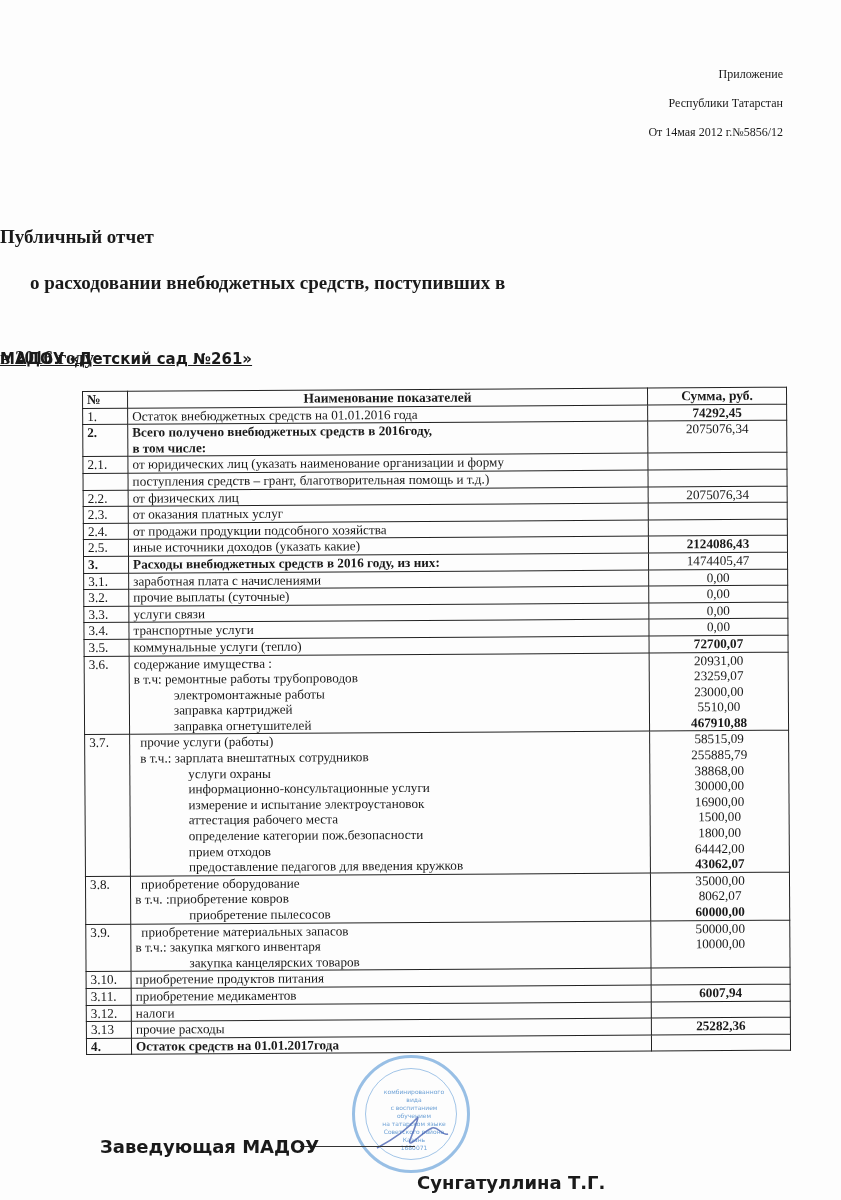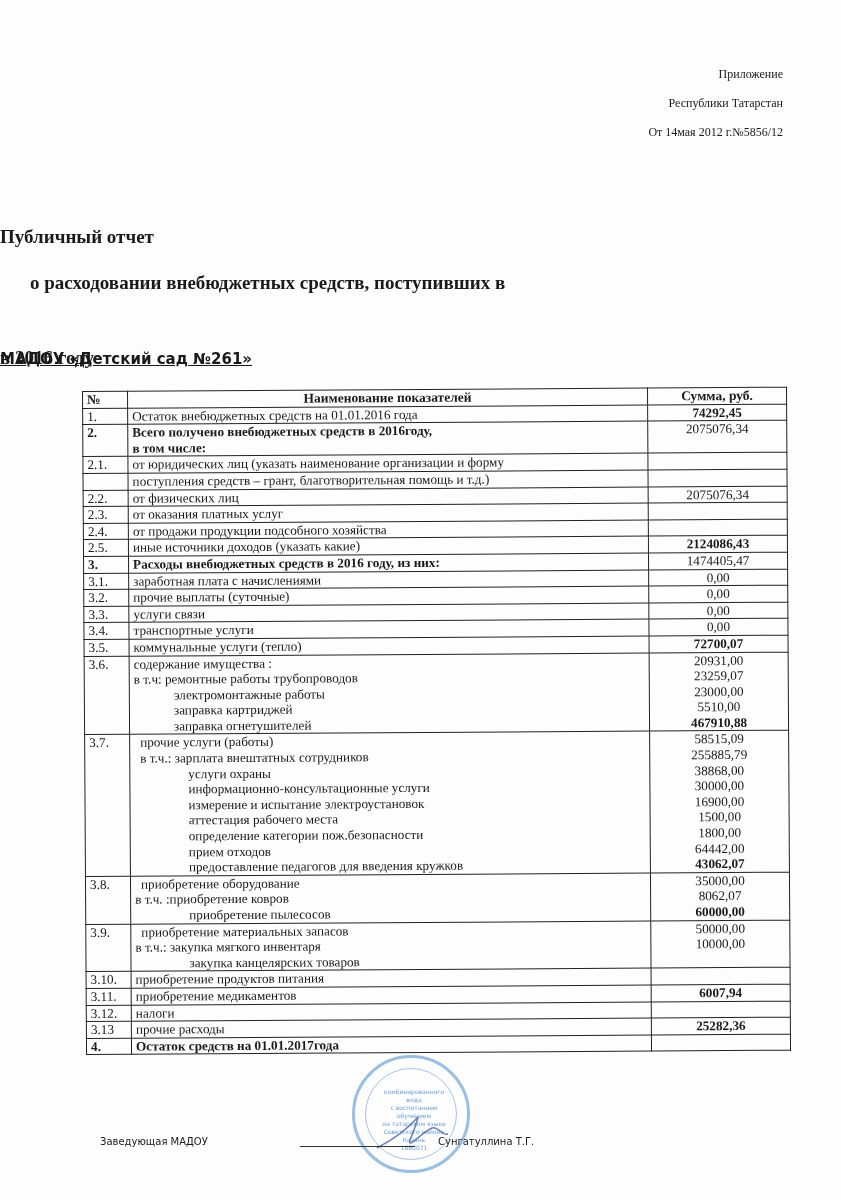--- a/index.html
+++ b/index.html
@@ -23,23 +23,23 @@
   table.report th { font-weight: bold; font-size: 13.5px; }
   .c-num { width: 36px; text-align: left; }
   .c-sum { width: 130px; text-align: center; }
   .bold { font-weight: bold; }
   .ind1 { padding-left: 6px; }
   .ind2 { padding-left: 40px; }
   .ind3 { padding-left: 54px; }
   .lines div { min-height: 15.6px; }
 
   .footer { position: absolute; top: 1136px; font-family: "DejaVu Sans", "Liberation Sans", sans-serif;
-            font-weight: normal; font-size: 10px; }
+            font-weight: bold; font-size: 18px; }
   .sign-left { left: 100px; }
-  .sign-right { left: 438px; }
+  .sign-right { left: 417px; margin-top: 36px; }
   .sign-line { position: absolute; left: 300px; top: 1146px; width: 115px; height: 1px; background: #333; }
 
   .stamp { position: absolute; left: 352px; top: 1055px; width: 118px; height: 118px; border-radius: 50%;
            border: 3px solid rgba(70,140,210,0.55); box-sizing: border-box; }
   .stamp::before { content: ""; position: absolute; left: 10px; top: 10px; right: 10px; bottom: 10px;
                    border-radius: 50%; border: 1.5px solid rgba(70,140,210,0.5); }
   .stamp-inner { position: absolute; left: 26px; top: 30px; width: 66px; text-align: center;
                  font-family: "DejaVu Sans", sans-serif; font-size: 6px; line-height: 8px; color: rgba(60,130,200,0.75); }
   .signature-scribble { position: absolute; left: 372px; top: 1110px; }
 </style>

